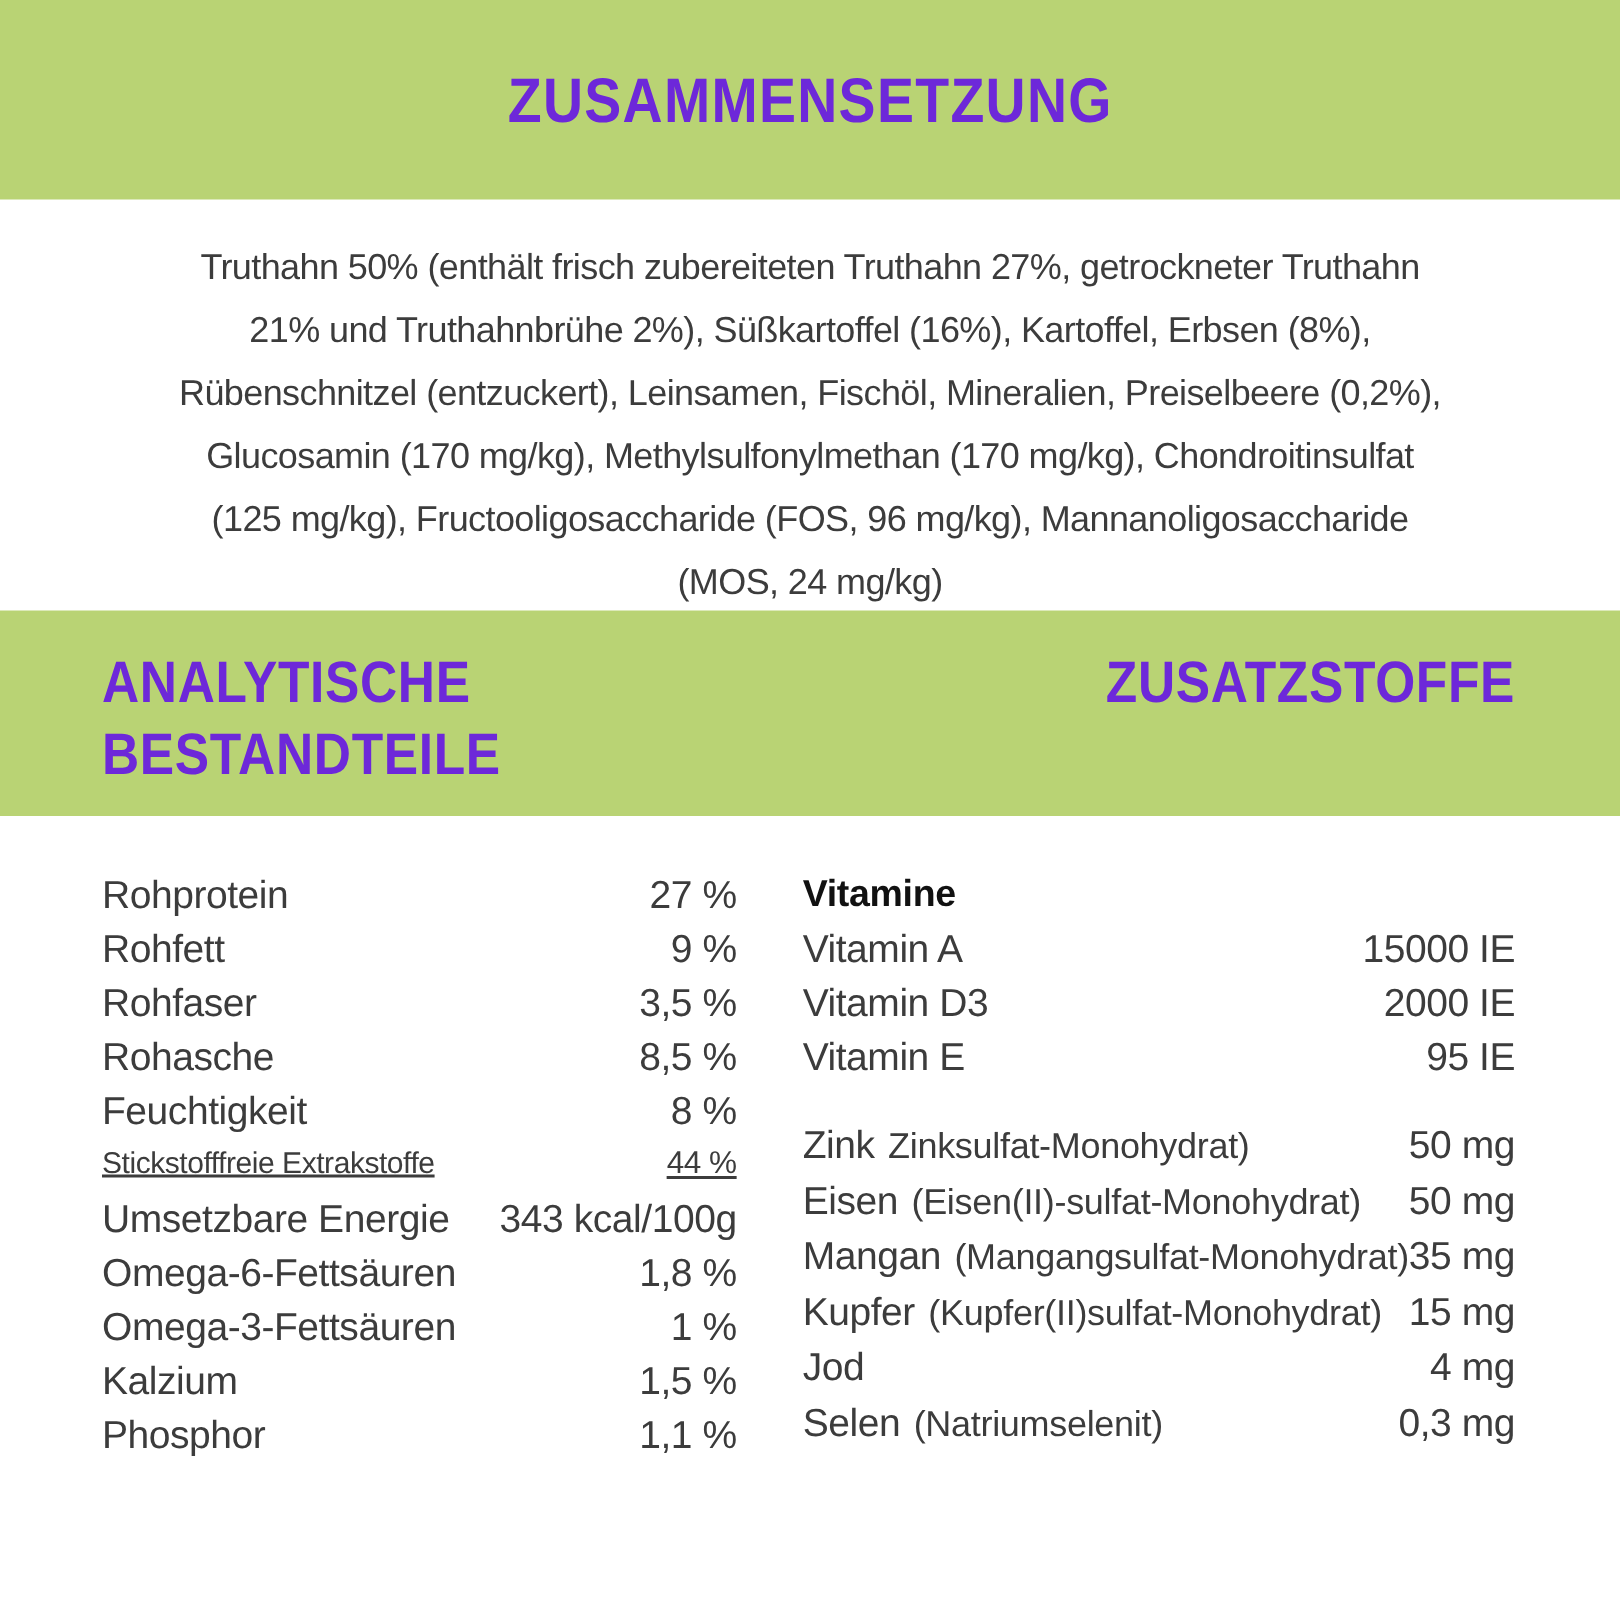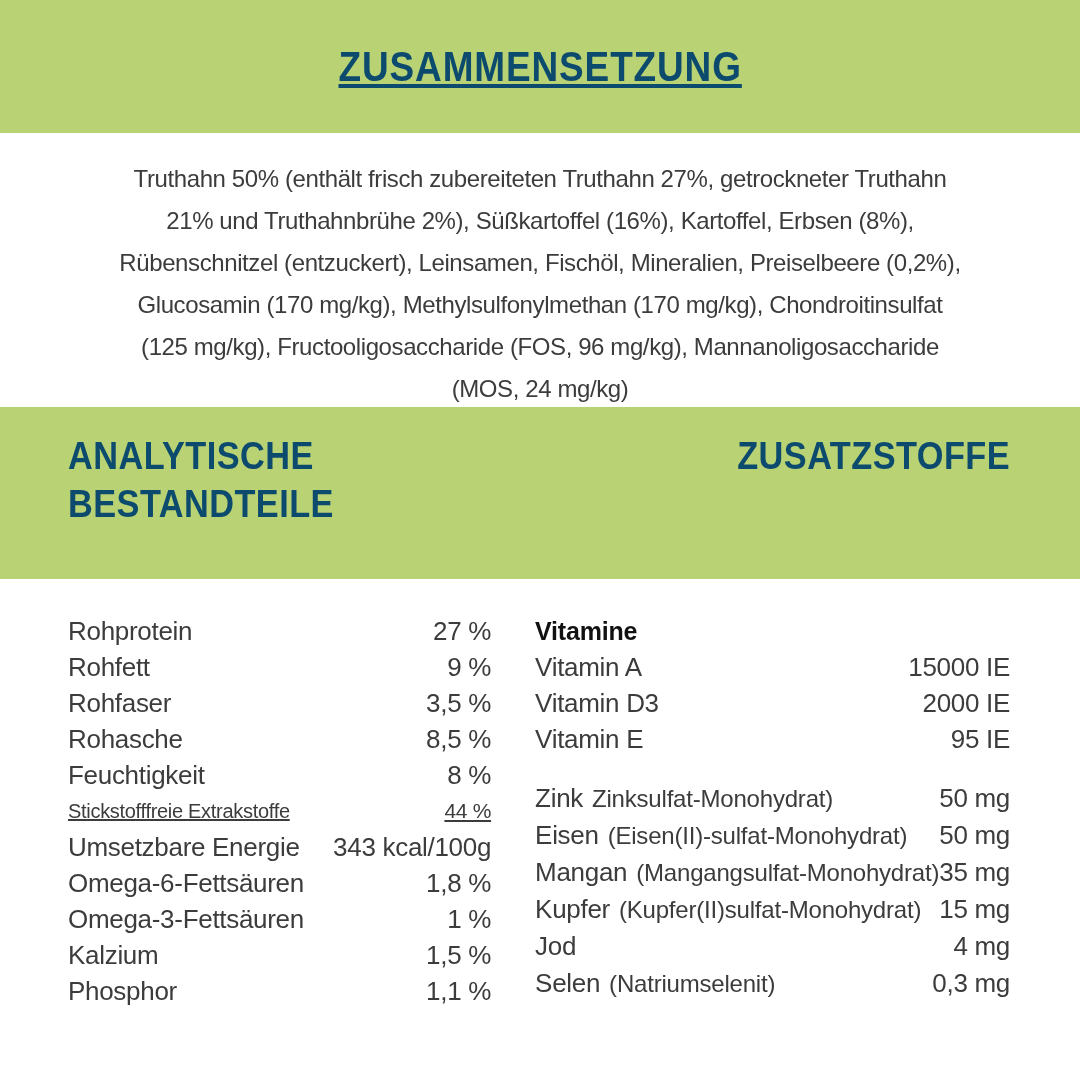--- a/index.html
+++ b/index.html
@@ -5,21 +5,21 @@
   * { margin: 0; padding: 0; box-sizing: border-box; }
   html, body {
     width: 1080px; height: 1080px;
     background: #ffffff;
     overflow: hidden;
     font-family: "Liberation Sans", "DejaVu Sans", sans-serif;
     color: #3c3c3c;
   }
 
   
-  .banner { background: #b9d374; color: #0c4a6e; text-decoration: underline; }
+  .banner { background: #b9d374; color: #6d28d9; }
   .banner-top {
     height: 133px;
     display: flex; align-items: center; justify-content: center;
   }
   .banner-top .title {
     font-size: 42px; font-weight: bold; letter-spacing: 1px;
     transform: scaleX(0.88); transform-origin: center;
     white-space: nowrap;
   }
 
@@ -29,21 +29,21 @@
     padding-top: 25px;
     text-align: center;
   }
   .composition .line {
     font-size: 24px; line-height: 42px; letter-spacing: -0.4px;
     white-space: nowrap; color: #3c3c3c;
   }
 
   
   .banner-mid {
-    height: 172px;
+    height: 137px;
     padding: 25px 70px 0 68px;
     display: flex; justify-content: space-between; align-items: flex-start;
   }
   .heading-2line { line-height: 48px; }
   .heading-2line .hline, .banner-mid .right-title {
     font-size: 39px; font-weight: bold; letter-spacing: 0.5px;
     white-space: nowrap;
   }
   .heading-2line .hline span {
     display: inline-block; transform: scaleX(0.88); transform-origin: left center;

